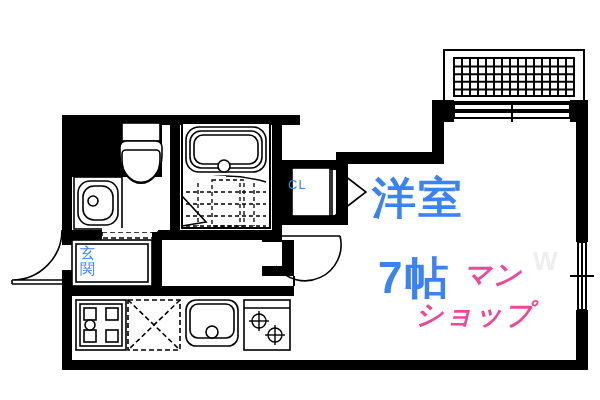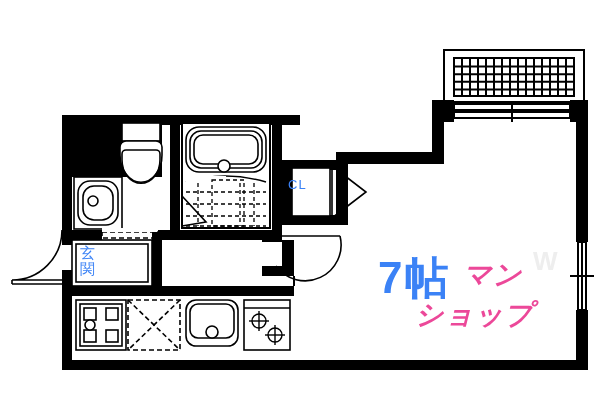--- a/index.html
+++ b/index.html
@@ -227,17 +227,18 @@
         <line x1="265" y1="335" x2="285" y2="335"></line>
       </g>
     </g>
 
     <g fill="none" stroke="#000000" stroke-width="2">
       <line x1="294" y1="276" x2="294" y2="286"></line>
     </g>
 
   </svg>
 
+  <div class="lbl" id="label-yoshitsu" style="left:372px;top:176px;">洋室</div>
   <div class="lbl" id="label-jo" style="left:378px;top:256px;">7帖</div>
   <div class="lbl" id="label-cl" style="left:288px;top:178px;">CL</div>
   <div class="lbl" id="label-genkan" style="left:79px;top:245px;">玄関</div>
 
 </div>
 
 </body></html>

